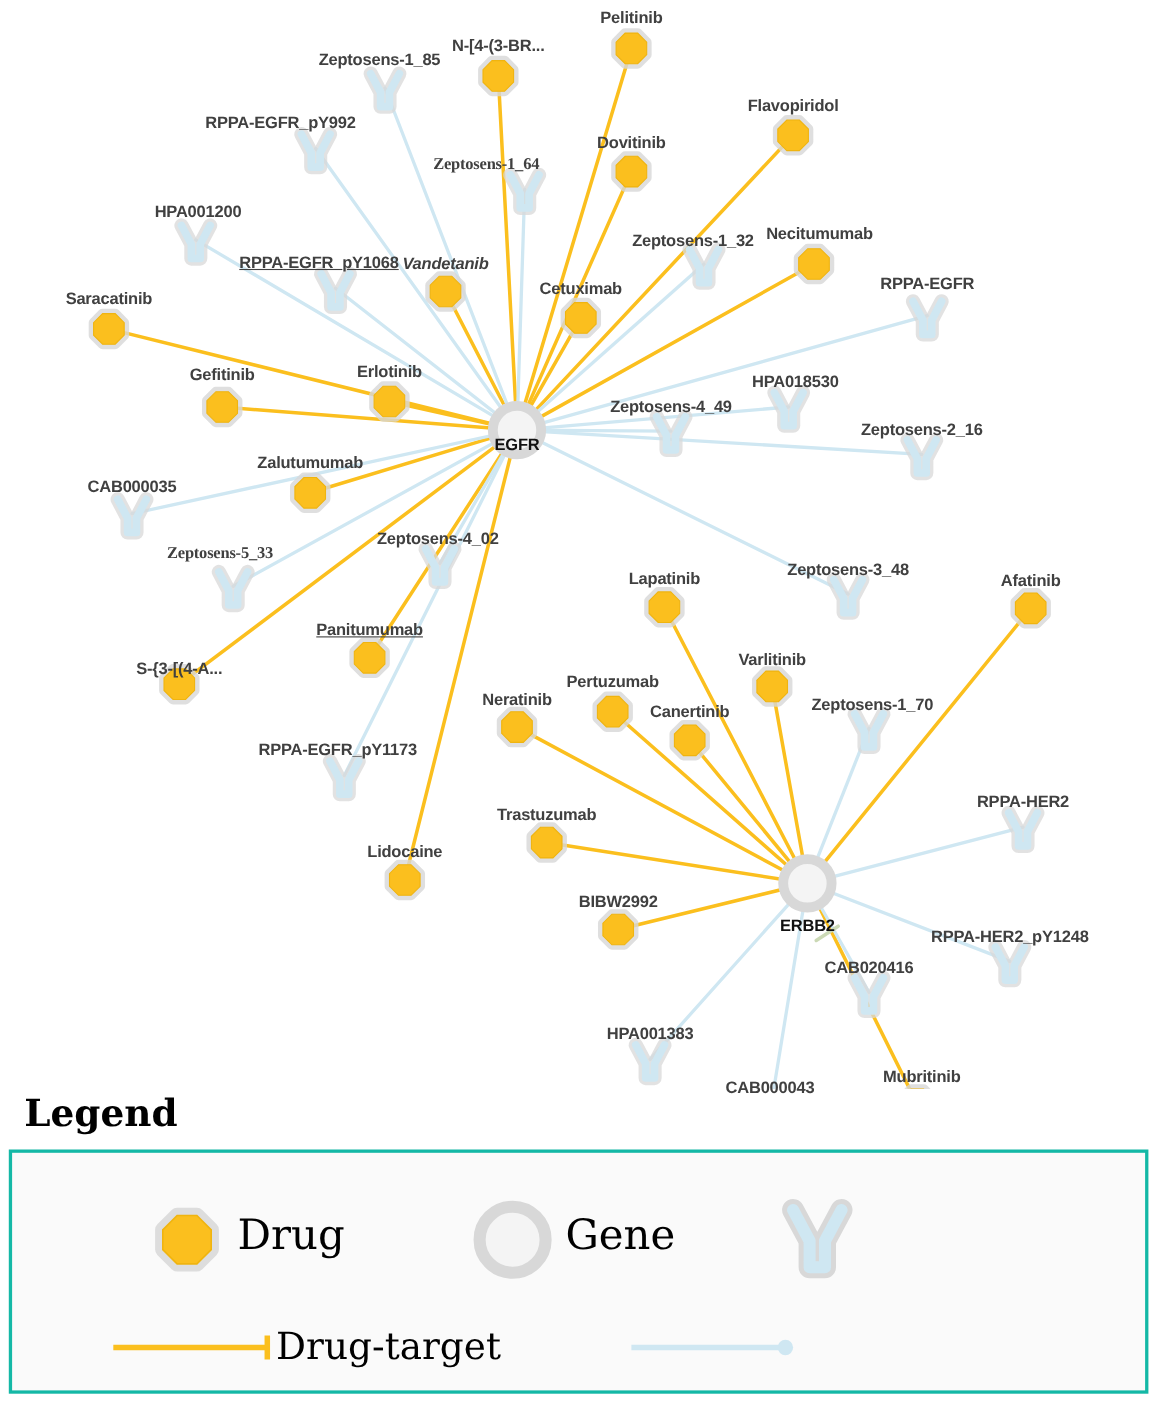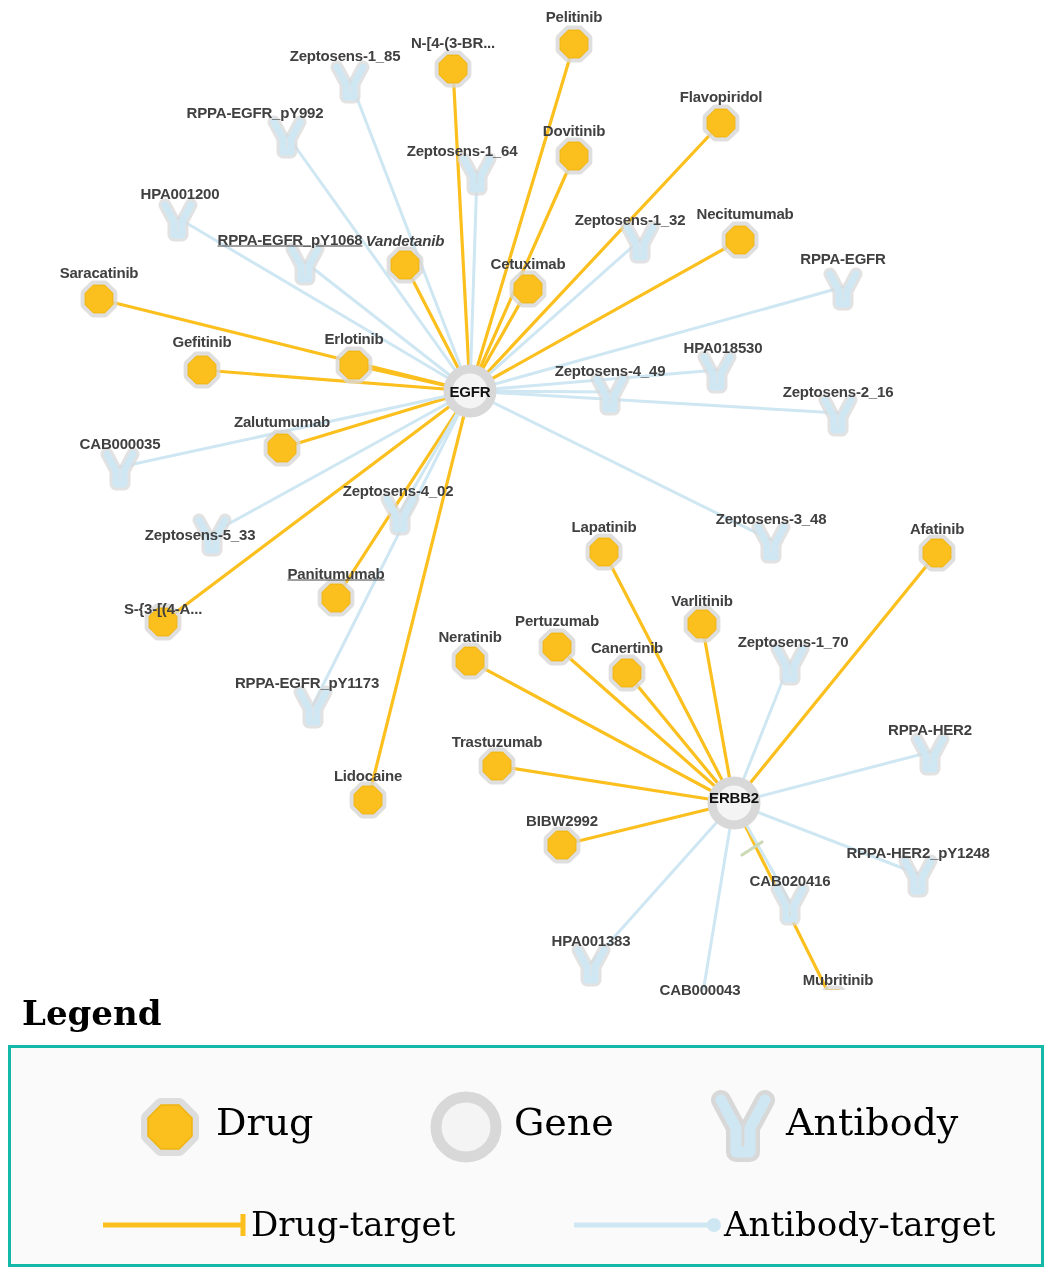--- a/index.html
+++ b/index.html
@@ -243,41 +243,41 @@
     <div class="node-label" style="left: 163px; top: 608px;">S-{3-[(4-A...</div>
     <div class="node-label" style="left: 557px; top: 620px;">Pertuzumab</div>
     <div class="node-label" style="left: 470px; top: 636px;">Neratinib</div>
     <div class="node-label" style="left: 627px; top: 647px;">Canertinib</div>
     <div class="node-label" style="left: 497px; top: 741px;">Trastuzumab</div>
     <div class="node-label" style="left: 368px; top: 775px;">Lidocaine</div>
     <div class="node-label" style="left: 562px; top: 820px;">BIBW2992</div>
     <div class="node-label" style="left: 838px; top: 979px;">Mubritinib</div>
     <div class="node-label" style="left: 345px; top: 55px;">Zeptosens-1_85</div>
     <div class="node-label" style="left: 255px; top: 112px; text-align: right;">RPPA-EGFR_pY992</div>
-    <div class="node-label" style="left: 462px; top: 150px;">Zeptosens-1_64</div>
+    <div class="node-label" style="left: 442px; top: 150px; font-family: Liberation Serif, serif;">Zeptosens-1_64</div>
     <div class="node-label" style="left: 180px; top: 193px;">HPA001200</div>
     <div class="node-label" style="left: 630px; top: 219px;">Zeptosens-1_32</div>
     <div class="node-label" style="left: 290px; top: 239px; text-decoration: underline;">RPPA-EGFR_pY1068</div>
     <div class="node-label" style="left: 843px; top: 258px;">RPPA-EGFR</div>
     <div class="node-label" style="left: 723px; top: 347px;">HPA018530</div>
     <div class="node-label" style="left: 610px; top: 370px;">Zeptosens-4_49</div>
     <div class="node-label" style="left: 838px; top: 391px;">Zeptosens-2_16</div>
     <div class="node-label" style="left: 120px; top: 443px;">CAB000035</div>
     <div class="node-label" style="left: 398px; top: 490px;">Zeptosens-4_02</div>
-    <div class="node-label" style="left: 200px; top: 534px;">Zeptosens-5_33</div>
+    <div class="node-label" style="left: 200px; top: 504px; font-family: Liberation Serif, serif;">Zeptosens-5_33</div>
     <div class="node-label" style="left: 771px; top: 518px;">Zeptosens-3_48</div>
     <div class="node-label" style="left: 793px; top: 641px;">Zeptosens-1_70</div>
     <div class="node-label" style="left: 307px; top: 682px;">RPPA-EGFR_pY1173</div>
     <div class="node-label" style="left: 930px; top: 729px;">RPPA-HER2</div>
     <div class="node-label" style="left: 918px; top: 852px;">RPPA-HER2_pY1248</div>
     <div class="node-label" style="left: 790px; top: 880px;">CAB020416</div>
     <div class="node-label" style="left: 591px; top: 940px;">HPA001383</div>
     <div class="node-label" style="left: 700px; top: 989px;">CAB000043</div>
-    <div class="node-label gene-label" style="left: 470px; top: 391px;">EGFR</div>
-    <div class="node-label gene-label" style="left: 734px; top: 797px; text-align: right;">ERBB2</div>
+    <div class="node-label gene-label" style="left: 470px; top: 405px;">EGFR</div>
+    <div class="node-label gene-label" style="left: 734px; top: 842px; text-align: right;">ERBB2</div>
   </div>
 
 <div id="legend-area">
   <div id="legend-title">Legend</div>
   <div id="legend-box">
     <svg width="1030" height="216">
 
       <g>
         <polygon points="150,57 168,57 181,70 181,88 168,101 150,101 137,88 137,70" fill="#d8d8d8" stroke="#d8d8d8" stroke-width="14" stroke-linejoin="round" opacity="0.85"></polygon>
         <polygon points="150,57 168,57 181,70 181,88 168,101 150,101 137,88 137,70" fill="#fbbf1e" stroke="#f0b40f" stroke-width="1.5"></polygon>
@@ -297,17 +297,15 @@
         <line x1="232" y1="166" x2="232" y2="188" stroke="#fbbf1e" stroke-width="5"></line>
       </g>
 
       <g>
         <line x1="563" y1="177" x2="700" y2="177" stroke="#cfe7f2" stroke-width="5"></line>
         <circle cx="703" cy="177" r="7" fill="#cfe7f2"></circle>
       </g>
     </svg>
     <div class="legend-item-label" style="left:205px; top:52px;">Drug</div>
     <div class="legend-item-label" style="left:503px; top:52px;">Gene</div>
-    <div class="legend-item-label" style="left:775px; top:52px;">Antibody</div>
     <div class="legend-edge-label" style="left:240px; top:156px;">Drug-target</div>
-    <div class="legend-edge-label" style="left:713px; top:156px;">Antibody-target</div>
   </div>
 </div>
 
 </body></html>

